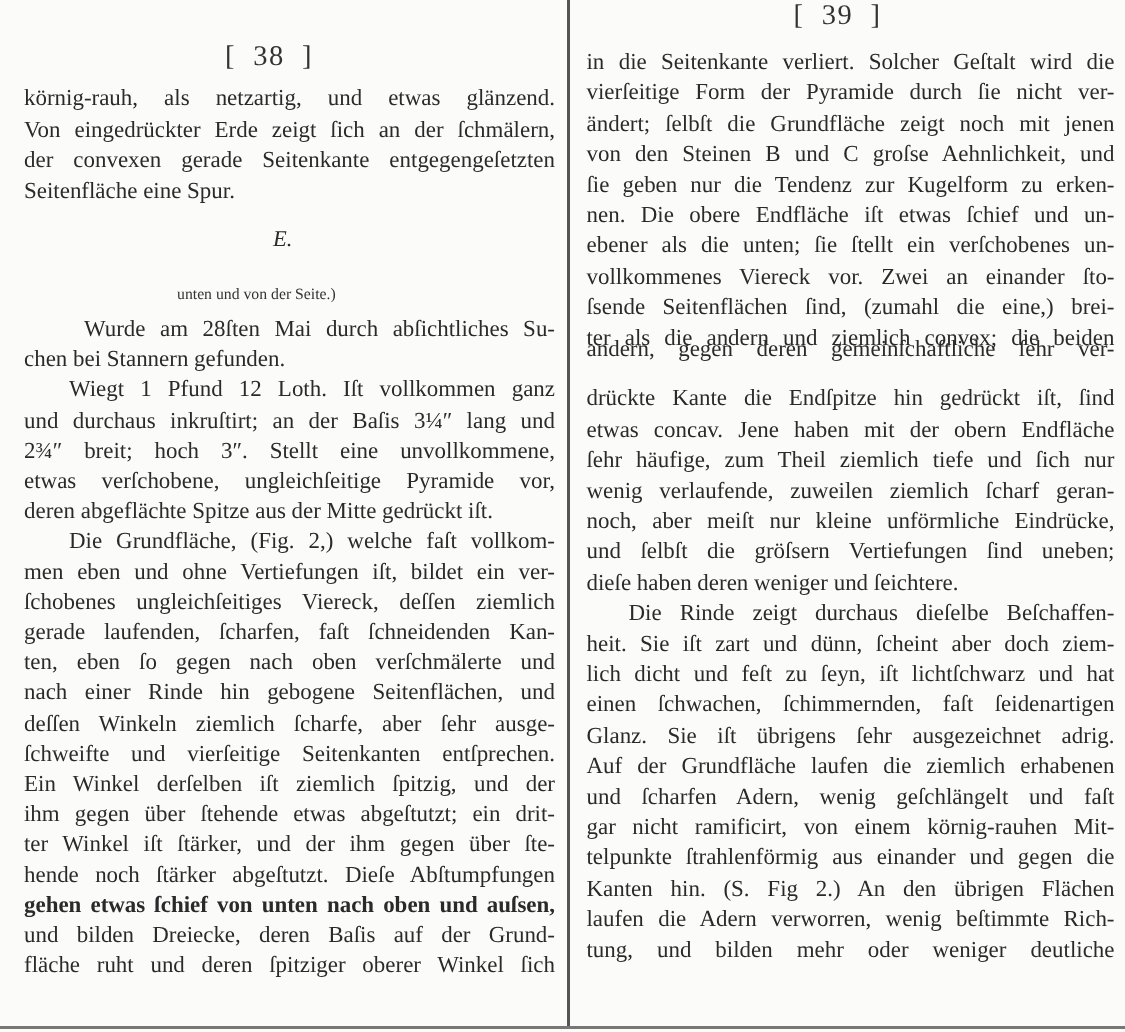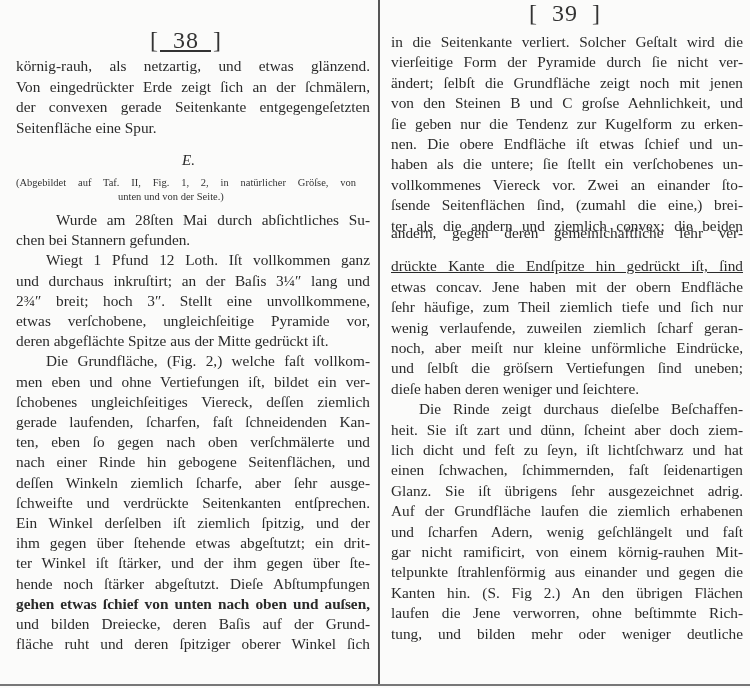--- a/index.html
+++ b/index.html
@@ -15,23 +15,23 @@
   .spine {
     position: absolute; left: 378px; top: 0; width: 2px; height: 686px;
     background: #555;
   }
   .bottom-rule {
     position: absolute; left: 0; top: 684px; width: 750px; height: 2px;
     background: #777;
   }
   .pagenum {
     position: absolute; font-family: "Liberation Serif", serif;
-    font-size: 24px; color: #333; letter-spacing: 1px; white-space: pre;
+    font-size: 19px; color: #333; letter-spacing: 1px; white-space: pre;
   }
-  .left .pagenum { left: 150px; top: 27px; text-decoration: underline; }
+  .left .pagenum { left: 150px; top: 27px; }
   .right .pagenum { left: 148px; top: 0px; }
   .lines { position: absolute; font-family: "Liberation Serif", serif; font-size: 15.3px; }
   .line { position: absolute; left: 0; white-space: nowrap; line-height: 20px; text-align: justify; text-align-last: justify; }
   .left .lines { left: 16px; top: 56px; width: 354px; }
   .right .lines { left: 10px; top: 32px; width: 352px; }
   .heading-e {
     position: absolute; left: 182px; top: 152px; font-style: italic;
     font-family: "Liberation Serif", serif; font-size: 15px;
   }
   .caption {
@@ -46,38 +46,37 @@
 
 <div class="page left">
   <div class="pagenum">[  38  ]</div>
   <div class="lines" id="left-top">
       <div class="line" style="top: 0px; left: 0px; width: 354px;">körnig-rauh, als netzartig, und etwas glänzend.</div>
       <div class="line" style="top: 20.5px; left: 0px; width: 354px;">Von eingedrückter Erde zeigt ſich an der ſchmälern,</div>
       <div class="line" style="top: 41px; left: 0px; width: 354px;">der convexen gerade Seitenkante entgegengeſetzten</div>
       <div class="line" style="top: 61.5px; left: 0px; width: 354px; text-align-last: left;">Seitenfläche eine Spur.</div>
     </div>
   <div class="heading-e">E.</div>
-  <div class="caption c1">(Abgebildet auf Taf. II, Fig. 1, 2, in natürlicher Gröſse, von</div>
   <div class="caption c2">unten und von der Seite.)</div>
   <div class="lines" id="left-body">
       <div class="line" style="top: 154px; left: 40px; width: 314px;">Wurde am 28ſten Mai durch abſichtliches Su-</div>
       <div class="line" style="top: 174.2px; left: 0px; width: 354px; text-align-last: left;">chen bei Stannern gefunden.</div>
       <div class="line" style="top: 194.4px; left: 30px; width: 324px;">Wiegt 1 Pfund 12 Loth.  Iſt vollkommen ganz</div>
       <div class="line" style="top: 214.6px; left: 0px; width: 354px;">und durchaus inkruſtirt;  an der Baſis 3¼″ lang und</div>
       <div class="line" style="top: 234.8px; left: 0px; width: 354px;">2¾″ breit;  hoch 3″.  Stellt eine unvollkommene,</div>
       <div class="line" style="top: 255px; left: 0px; width: 354px;">etwas verſchobene, ungleichſeitige Pyramide vor,</div>
       <div class="line" style="top: 275.2px; left: 0px; width: 354px; text-align-last: left;">deren abgeflächte Spitze aus der Mitte gedrückt iſt.</div>
       <div class="line" style="top: 295.4px; left: 30px; width: 324px;">Die Grundfläche, (Fig. 2,) welche faſt vollkom-</div>
       <div class="line" style="top: 315.6px; left: 0px; width: 354px;">men eben und ohne Vertiefungen iſt, bildet ein ver-</div>
       <div class="line" style="top: 335.8px; left: 0px; width: 354px;">ſchobenes ungleichſeitiges Viereck, deſſen ziemlich</div>
       <div class="line" style="top: 356px; left: 0px; width: 354px;">gerade laufenden, ſcharfen, faſt ſchneidenden Kan-</div>
       <div class="line" style="top: 376.2px; left: 0px; width: 354px;">ten, eben ſo gegen nach oben verſchmälerte und</div>
       <div class="line" style="top: 396.4px; left: 0px; width: 354px;">nach einer Rinde hin gebogene Seitenflächen, und</div>
       <div class="line" style="top: 416.6px; left: 0px; width: 354px;">deſſen Winkeln ziemlich ſcharfe, aber ſehr ausge-</div>
-      <div class="line" style="top: 436.8px; left: 0px; width: 354px;">ſchweifte und verdrückte Seitenkanten entſprechen.</div>
+      <div class="line" style="top: 436.8px; left: 0px; width: 354px;">ſchweifte und vierſeitige Seitenkanten entſprechen.</div>
       <div class="line" style="top: 457px; left: 0px; width: 354px;">Ein Winkel derſelben iſt ziemlich ſpitzig, und der</div>
       <div class="line" style="top: 477.2px; left: 0px; width: 354px;">ihm gegen über ſtehende etwas abgeſtutzt; ein drit-</div>
       <div class="line" style="top: 497.4px; left: 0px; width: 354px;">ter Winkel iſt ſtärker, und der ihm gegen über ſte-</div>
       <div class="line" style="top: 517.6px; left: 0px; width: 354px;">hende noch ſtärker abgeſtutzt.  Dieſe Abſtumpfungen</div>
       <div class="line" style="top: 537.8px; left: 0px; width: 354px; font-weight: bold;">gehen etwas ſchief von unten nach oben und auſsen,</div>
       <div class="line" style="top: 558px; left: 0px; width: 354px;">und bilden Dreiecke, deren Baſis auf der Grund-</div>
       <div class="line" style="top: 578.2px; left: 0px; width: 354px;">fläche ruht und deren ſpitziger oberer Winkel ſich</div>
     </div>
 </div>
 
@@ -85,40 +84,40 @@
 
 <div class="page right">
   <div class="pagenum">[  39  ]</div>
   <div class="lines" id="right-body">
       <div class="line" style="top: 0px; left: 0px; width: 352px;">in die Seitenkante verliert.  Solcher Geſtalt wird die</div>
       <div class="line" style="top: 20.4px; left: 0px; width: 352px;">vierſeitige Form der Pyramide durch ſie nicht ver-</div>
       <div class="line" style="top: 40.8px; left: 0px; width: 352px;">ändert;  ſelbſt die Grundfläche zeigt noch mit jenen</div>
       <div class="line" style="top: 61.2px; left: 0px; width: 352px;">von den Steinen B und C groſse Aehnlichkeit, und</div>
       <div class="line" style="top: 81.6px; left: 0px; width: 352px;">ſie geben nur die Tendenz zur Kugelform zu erken-</div>
       <div class="line" style="top: 102px; left: 0px; width: 352px;">nen.  Die obere Endfläche iſt etwas ſchief und un-</div>
-      <div class="line" style="top: 122.4px; left: 0px; width: 352px;">haben als die untere; ſie ſtellt ein verſchobenes un-</div>
+      <div class="line" style="top: 122.4px; left: 0px; width: 352px;">ebener als die unten; ſie ſtellt ein verſchobenes un-</div>
       <div class="line" style="top: 142.8px; left: 0px; width: 352px;">vollkommenes Viereck vor.  Zwei an einander ſto-</div>
       <div class="line" style="top: 163.2px; left: 0px; width: 352px;">ſsende Seitenflächen ſind, (zumahl die eine,) brei-</div>
       <div class="line" style="top: 183.6px; left: 0px; width: 352px;">ter als die andern und ziemlich convex; die beiden</div>
       <div class="line" style="top: 191px; left: 0px; width: 352px;">andern, gegen deren gemeinſchaftliche ſehr ver-</div>
-      <div class="line" style="top: 224.4px; left: 0px; width: 352px; text-decoration: underline;">drückte Kante die Endſpitze hin gedrückt iſt, ſind</div>
+      <div class="line" style="top: 224.4px; left: 0px; width: 352px;">drückte Kante die Endſpitze hin gedrückt iſt, ſind</div>
       <div class="line" style="top: 244.8px; left: 0px; width: 352px;">etwas concav.  Jene haben mit der obern Endfläche</div>
       <div class="line" style="top: 265.2px; left: 0px; width: 352px;">ſehr häufige, zum Theil ziemlich tiefe und ſich nur</div>
       <div class="line" style="top: 285.6px; left: 0px; width: 352px;">wenig verlaufende, zuweilen ziemlich ſcharf geran-</div>
       <div class="line" style="top: 306px; left: 0px; width: 352px;">noch, aber meiſt nur kleine unförmliche Eindrücke,</div>
       <div class="line" style="top: 326.4px; left: 0px; width: 352px;">und ſelbſt die gröſsern Vertiefungen ſind uneben;</div>
       <div class="line" style="top: 346.8px; left: 0px; width: 352px; text-align-last: left;">dieſe haben deren weniger und ſeichtere.</div>
       <div class="line" style="top: 367.2px; left: 28px; width: 324px;">Die Rinde zeigt durchaus dieſelbe Beſchaffen-</div>
       <div class="line" style="top: 387.6px; left: 0px; width: 352px;">heit.  Sie iſt zart und dünn, ſcheint aber doch ziem-</div>
       <div class="line" style="top: 408px; left: 0px; width: 352px;">lich dicht und feſt zu ſeyn, iſt lichtſchwarz und hat</div>
       <div class="line" style="top: 428.4px; left: 0px; width: 352px;">einen ſchwachen, ſchimmernden, faſt ſeidenartigen</div>
       <div class="line" style="top: 448.8px; left: 0px; width: 352px;">Glanz.  Sie iſt übrigens ſehr ausgezeichnet adrig.</div>
       <div class="line" style="top: 469.2px; left: 0px; width: 352px;">Auf der Grundfläche laufen die ziemlich erhabenen</div>
       <div class="line" style="top: 489.6px; left: 0px; width: 352px;">und ſcharfen Adern, wenig geſchlängelt und faſt</div>
       <div class="line" style="top: 510px; left: 0px; width: 352px;">gar nicht ramificirt, von einem körnig-rauhen Mit-</div>
       <div class="line" style="top: 530.4px; left: 0px; width: 352px;">telpunkte ſtrahlenförmig aus einander und gegen die</div>
       <div class="line" style="top: 550.8px; left: 0px; width: 352px;">Kanten hin.  (S. Fig 2.)  An den übrigen Flächen</div>
-      <div class="line" style="top: 571.2px; left: 0px; width: 352px;">laufen die Jene verworren, ohne beſtimmte Rich-</div>
+      <div class="line" style="top: 571.2px; left: 0px; width: 352px;">laufen die Adern verworren, wenig beſtimmte Rich-</div>
       <div class="line" style="top: 591.6px; left: 0px; width: 352px;">tung, und bilden mehr oder weniger deutliche</div>
     </div>
 </div>
 
 <div class="bottom-rule"></div>
 
 </body></html>

